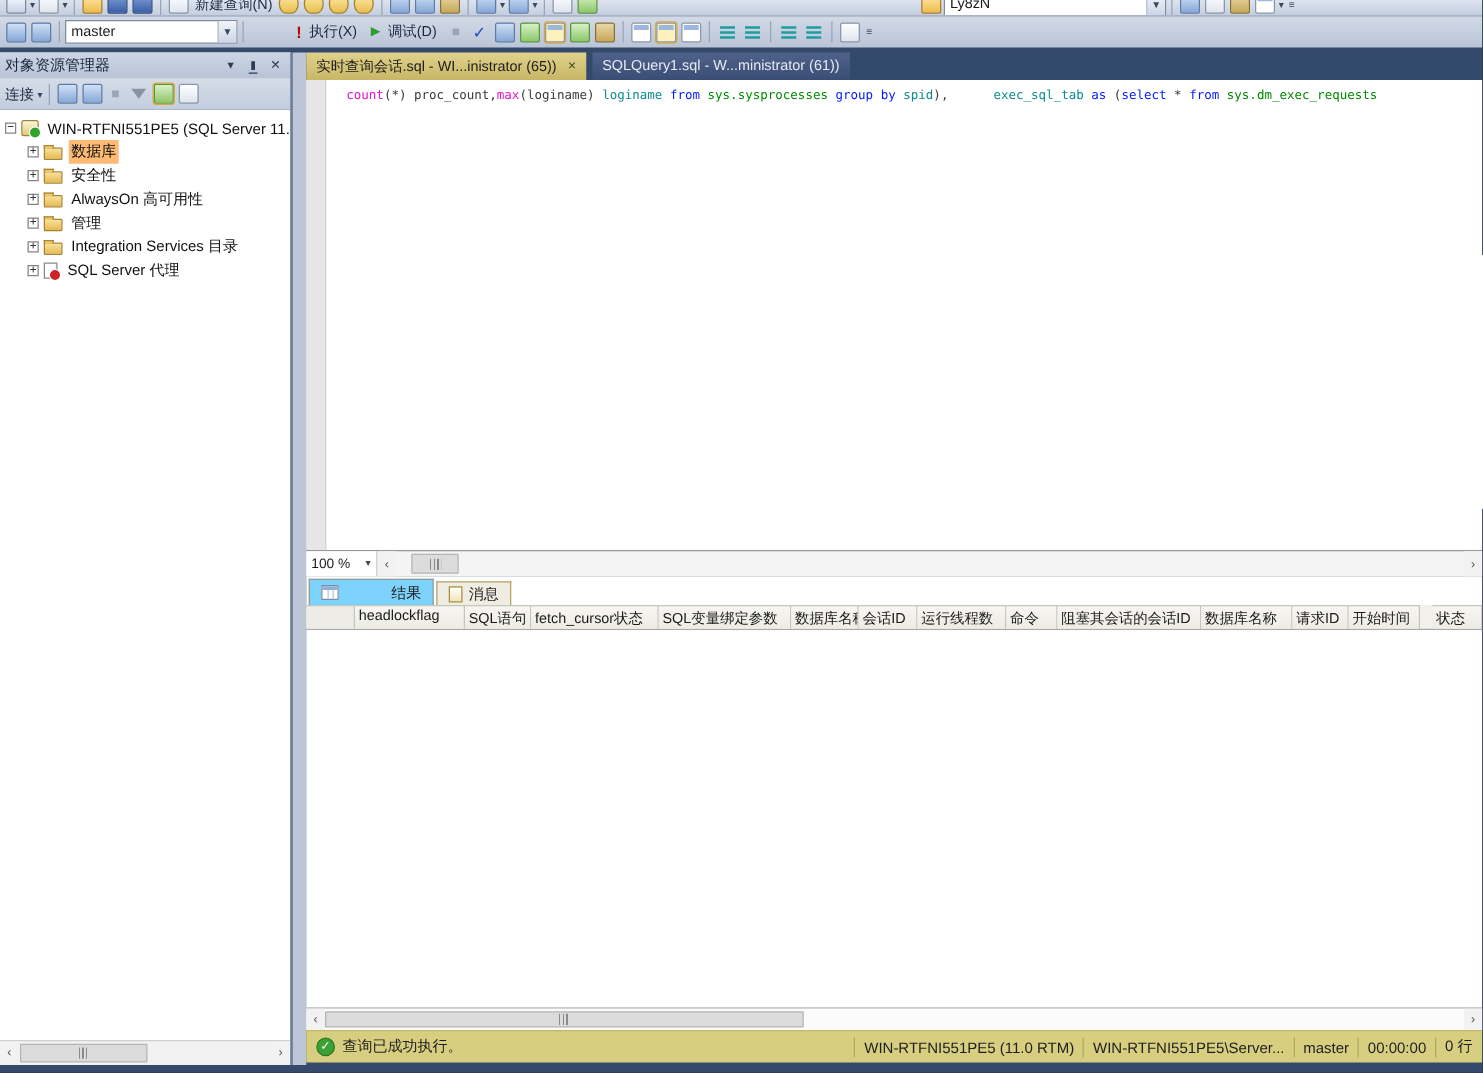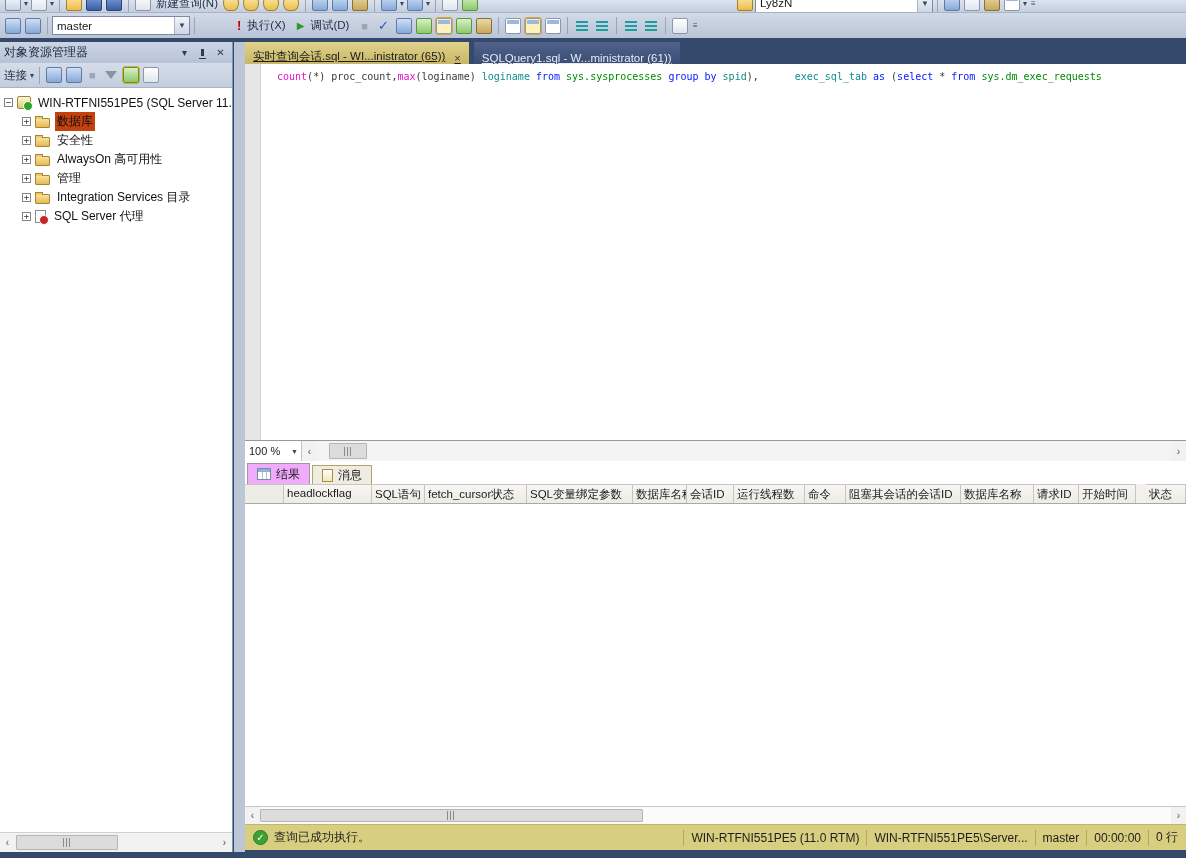--- a/index.html
+++ b/index.html
@@ -69,59 +69,59 @@
                    background:#2fa32c;border-radius:50%;border:1px solid #fff;}
   .folder{width:15px;height:10px;background:linear-gradient(#f9e09a,#e5ba55);border:1px solid #a8852f;
           border-radius:1px;flex:none;position:relative;margin:2px 5px 0 0;}
   .folder:before{content:"";position:absolute;top:-3px;left:-1px;width:6px;height:2px;
                  background:#eec96e;border:1px solid #a8852f;border-bottom:none;}
   .agent-ic{width:11px;height:13px;background:#fff;border:1px solid #8a8a8a;flex:none;
             position:relative;margin-right:6px;}
   .agent-ic:after{content:"";position:absolute;right:-4px;bottom:-3px;width:8px;height:8px;
                   background:#cc2424;border-radius:50%;border:1px solid #fff;}
   .tlabel{font-size:12px;color:#111;padding:1px 2px;}
-  .tsel{background:#c2410c;}
+  .tsel{background:#fdba74;}
   .indent1{width:18px;flex:none;}
 
   
   .hscroll{height:20px;background:#f2f2f2;border-top:1px solid #d0d0d0;display:flex;align-items:stretch;flex:none;}
   .sbtn{width:15px;display:flex;align-items:center;justify-content:center;color:#555;
         font-size:10px;background:#f2f2f2;flex:none;}
   .sthumb{background:#dcdcdc;border:1px solid #b4b4b4;border-radius:1px;margin:2px 0;
           display:flex;align-items:center;justify-content:center;flex:none;}
   .grip{width:9px;height:9px;background:repeating-linear-gradient(90deg,#8a8a8a 0 1px,transparent 1px 3px);}
   .strack{flex:1;}
 
   
   .gap{position:absolute;left:234px;top:42px;width:11px;height:810px;background:#bdc6d7;}
 
   
   .edit{position:absolute;left:245px;top:42px;width:941px;height:808px;display:flex;flex-direction:column;}
   .tabwell{height:22px;background:#344a6d;display:flex;align-items:flex-end;flex:none;}
-  .dtab{height:22px;display:flex;align-items:flex-end;padding:0 8px;font-size:11.5px;white-space:nowrap;flex:none;text-decoration:underline;}
+  .dtab{height:22px;display:flex;align-items:center;padding:0 8px;font-size:11.5px;white-space:nowrap;flex:none;}
   .dtab.active{background:linear-gradient(#e0d28c,#c7b766);color:#1c1c1c;}
   .dtab.inactive{background:linear-gradient(#50628b,#3a4d73);color:#e6ebf5;margin-left:5px;}
   .tclose{margin-left:9px;font-size:11px;color:#3c3c28;}
   .editor{height:376px;background:#fff;flex:none;display:flex;overflow:hidden;}
   .emargin{width:16px;background:#e6e6e6;border-right:1px solid #d2d2d2;flex:none;}
   .ecode{flex:1;padding:6px 0 0 16px;white-space:pre;overflow:hidden;
          font-family:"DejaVu Sans Mono","Liberation Mono",monospace;font-size:10px;line-height:13px;}
   .tok-fn{color:#e214c8;} .tok-kw{color:#0019ff;} .tok-sys{color:#008a00;}
   .tok-id{color:#0e8c8c;} .tok-pl{color:#3a3a3a;}
   .codegap{display:inline-block;width:36px;}
 
   .zoombar{height:21px;background:#f4f4f4;border-top:1px solid #989898;display:flex;align-items:stretch;flex:none;}
   .zoomctl{width:57px;background:#fff;border-right:1px solid #c2c2c2;display:flex;align-items:center;flex:none;}
   .zoomctl .zv{flex:1;font-size:11px;padding-left:4px;white-space:nowrap;}
   .zoomctl .zd{font-size:7px;color:#444;padding:0 3px;}
 
   .rtabs{height:23px;background:#fff;display:flex;align-items:flex-end;padding-left:2px;flex:none;}
   .rtab{display:flex;align-items:center;height:21px;padding:0 9px;font-size:12px;border:1px solid #9b9b93;
         border-bottom:none;margin-right:2px;flex:none;}
-  .rtab.active{background:#f0abfc;}
+  .rtab.active{background:#7dd3fc;gap:37px;}
   .rtab.inactive{background:#efece2;border-color:#b5a368;height:19px;}
   .grid-ic{width:14px;height:12px;background:#fff;border:1px solid #7a8ba5;margin-right:5px;position:relative;flex:none;}
   .grid-ic:before{content:"";position:absolute;left:0;right:0;top:0;height:3px;background:#8fb0d8;}
   .grid-ic:after{content:"";position:absolute;left:4px;top:3px;bottom:0;width:1px;background:#b8c4d4;box-shadow:4px 0 0 #b8c4d4;}
   .msg-ic{width:11px;height:13px;background:linear-gradient(#fff,#f3e6b8);border:1px solid #a89040;margin-right:5px;flex:none;}
 
   .ghead{height:20px;display:flex;flex:none;background:#f1f0eb;border-bottom:1px solid #a9a8a3;}
   .gcell{border-right:1px solid #c6c5c0;border-top:1px solid #c6c5c0;background:linear-gradient(#f7f6f2,#edebe4);
          font-size:11.5px;padding:2px 0 0 3px;white-space:nowrap;overflow:hidden;flex:none;}
   .gbody{flex:1;background:#fff;}

